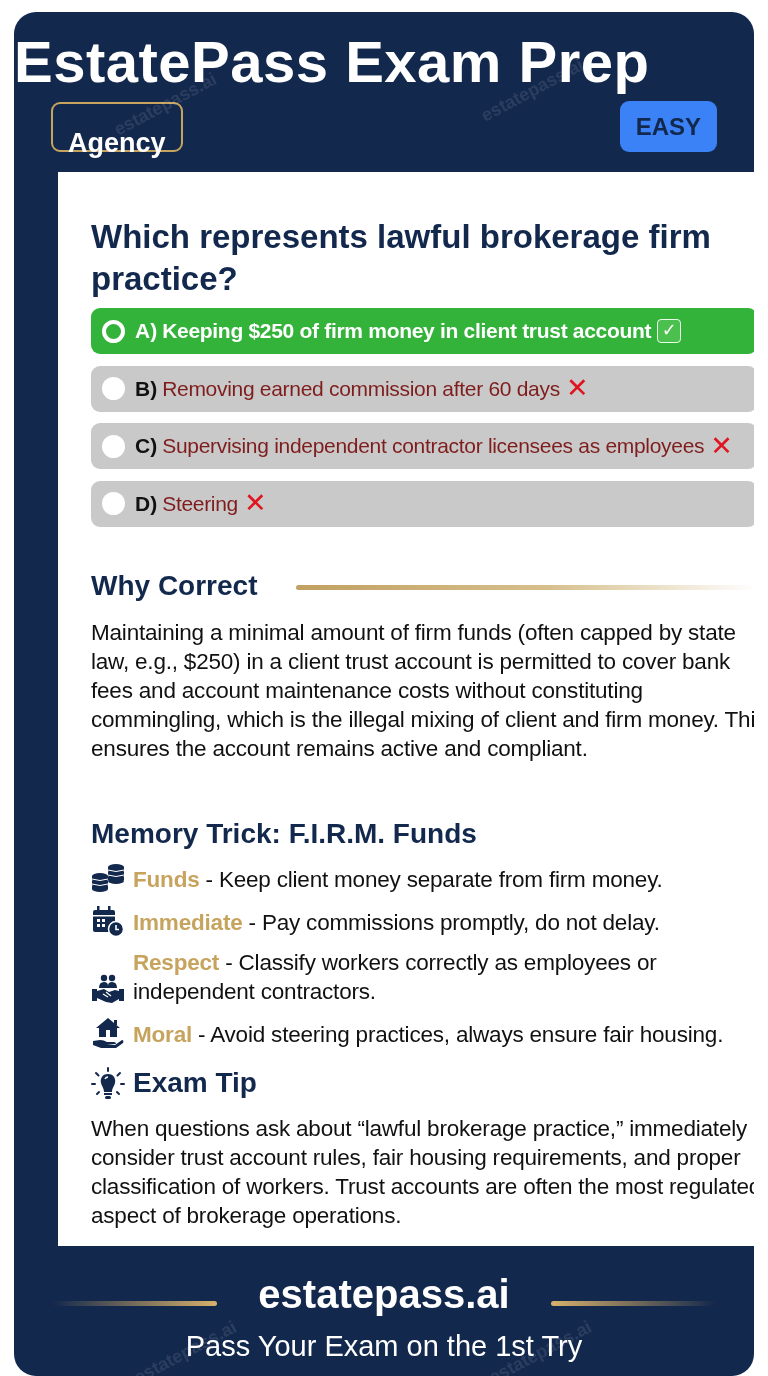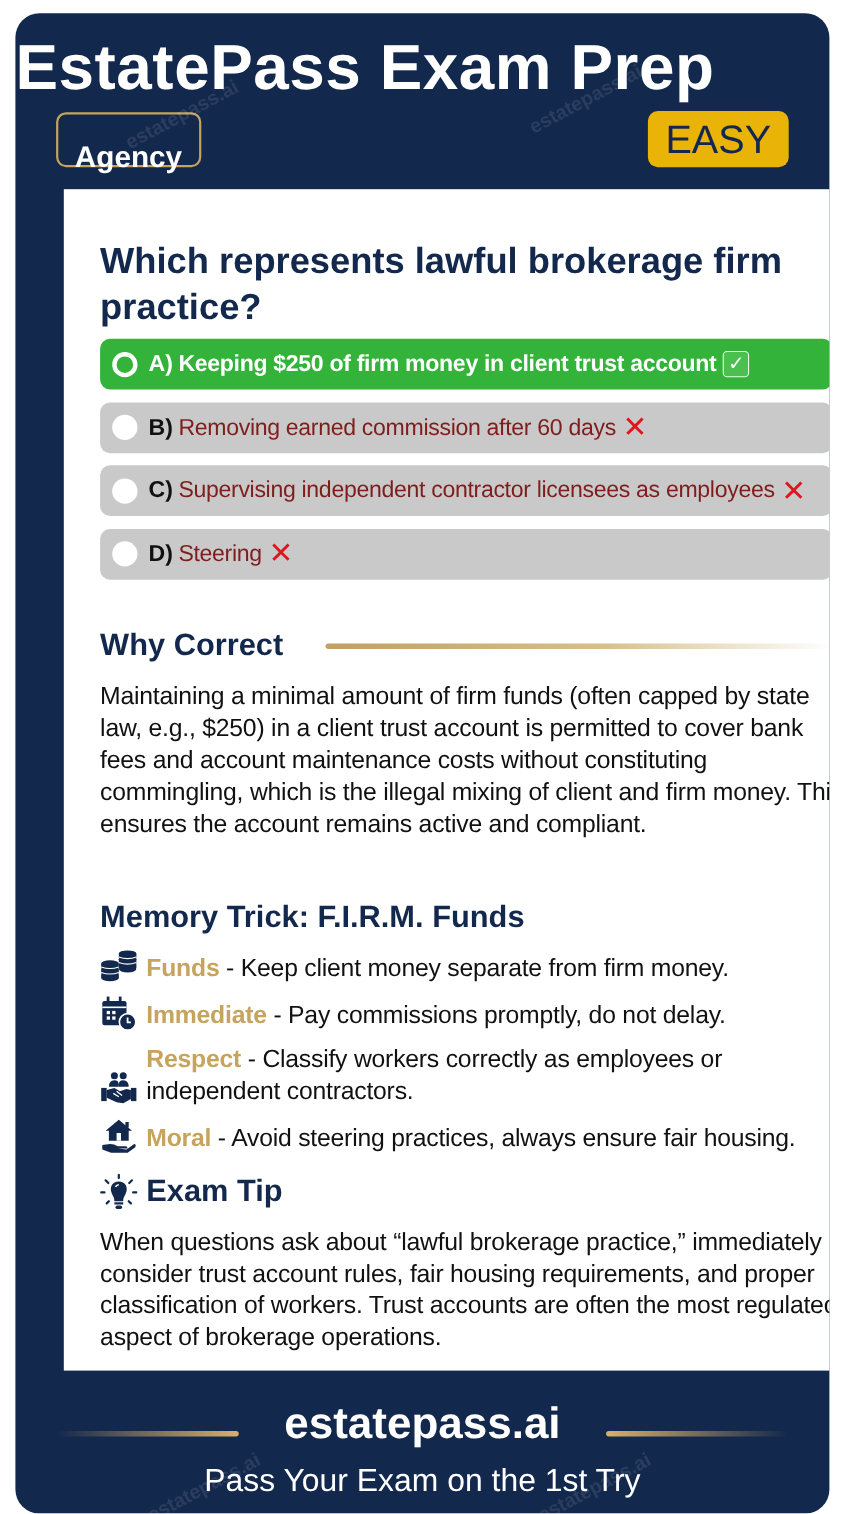--- a/index.html
+++ b/index.html
@@ -16,22 +16,22 @@
     color: #ffffff; font-weight: 700; font-size: 58px; letter-spacing: 0.5px;
     line-height: 64px;
   }
   .category-badge {
     position: absolute; left: 37px; top: 90px; height: 50px; padding: 16px 15px;
     border: 2px solid #c7a45e; border-radius: 9px; color: #ffffff;
     font-weight: 700; font-size: 27px; line-height: 46px; background: #13284d;
   }
   .difficulty-badge {
     position: absolute; right: 37px; top: 89px; height: 51px; padding: 0 16px;
-    background: #eab308; border-radius: 9px; color: #13284d;
-    font-weight: 400; font-size: 36px; line-height: 51px;
+    background: #3b82f6; border-radius: 9px; color: #13284d;
+    font-weight: 700; font-size: 24px; line-height: 51px;
   }
   .watermark {
     position: absolute; color: rgba(255,255,255,0.10); font-size: 18px;
     font-weight: 700; transform: rotate(-28deg); pointer-events: none;
   }
   .panel {
     position: absolute; left: 4px; top: 160px; width: 732px; height: 1074px;
     background: #ffffff;
     margin-left: 40px;
   }

